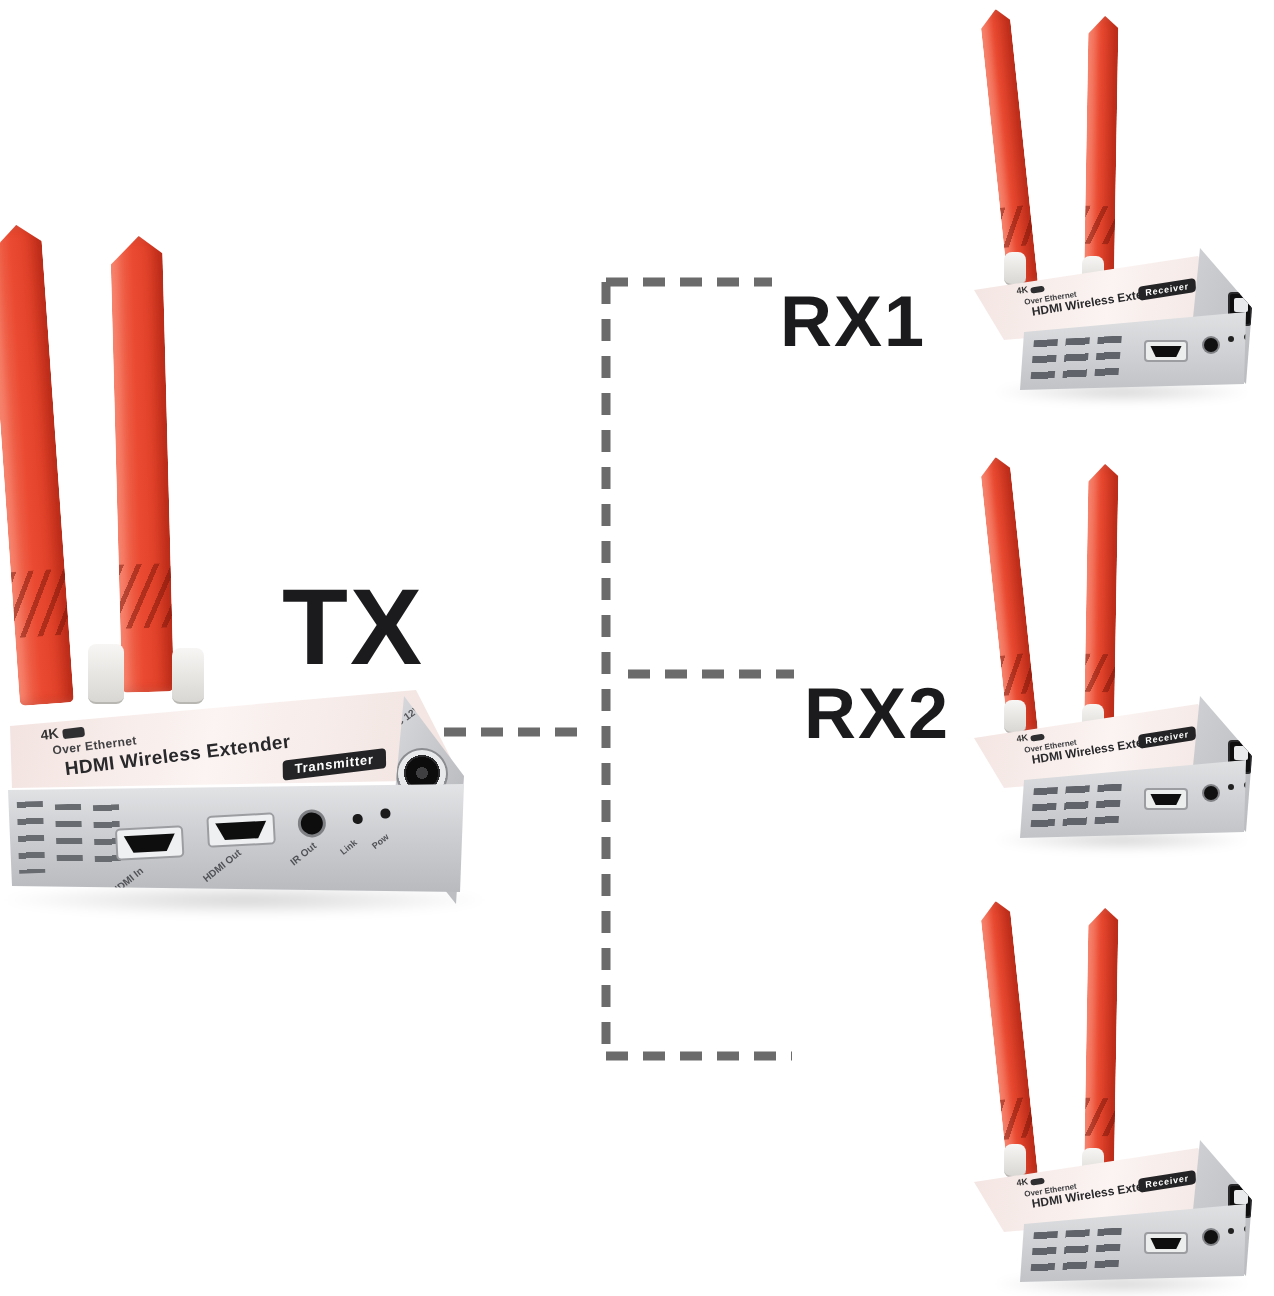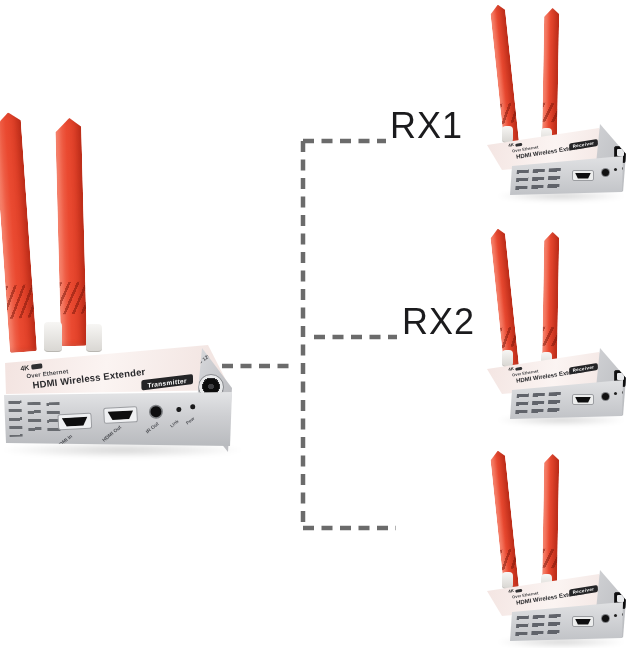--- a/index.html
+++ b/index.html
@@ -5,21 +5,21 @@
   * { margin:0; padding:0; box-sizing:border-box; }
   html,body { width:637px; height:648px; background:#fff;
     font-family:"Liberation Sans", sans-serif; }
   .canvas { position:relative; width:637px; height:648px; background:#fff; overflow:hidden; }
 
   
   .lines { position:absolute; left:0; top:0; z-index:4; pointer-events:none; }
   .lines path { stroke:#6b6b6b; stroke-width:4.5; fill:none; stroke-dasharray:11 7.5; }
 
   
-  .big-label { position:absolute; color:#1b1b1d; font-weight:400; line-height:1; z-index:5; letter-spacing:1px; }
+  .big-label { position:absolute; color:#1b1b1d; font-weight:700; line-height:1; z-index:5; letter-spacing:1px;margin-top:35px; }
   .lbl-tx  { left:141px; top:252px; font-size:54px; }
   .lbl-rx  { font-size:36px; }
   .lbl-rx1 { left:390px; top:108px; }
   .lbl-rx2 { left:402px; top:304px; }
   .lbl-rx3 { left:395px; top:496px; }
 
   
   .antenna { position:absolute;
     background:linear-gradient(90deg,#f4765f 0%,#ea4a31 42%,#d93a22 100%);
     border-radius:7px 7px 3px 3px;
@@ -128,20 +128,21 @@
 <div class="canvas">
 
   <svg class="lines" width="637" height="648" viewBox="0 0 637 648">
     <path d="M222 366 H294"></path>
     <path d="M303 141 V528"></path>
     <path d="M303 141 H386"></path>
     <path d="M314 337 H397"></path>
     <path d="M303 528 H396"></path>
   </svg>
 
+  <div class="big-label lbl-tx">TX</div>
   <div class="big-label lbl-rx lbl-rx1">RX1</div>
   <div class="big-label lbl-rx lbl-rx2">RX2</div>
 
   <div class="tx-unit">
     <div class="shadow tx-shadow"></div>
     <div class="antenna tx-ant-l"></div>
     <div class="antenna tx-ant-r"></div>
     <div class="hinge tx-h1"></div>
     <div class="hinge tx-h2"></div>
 

